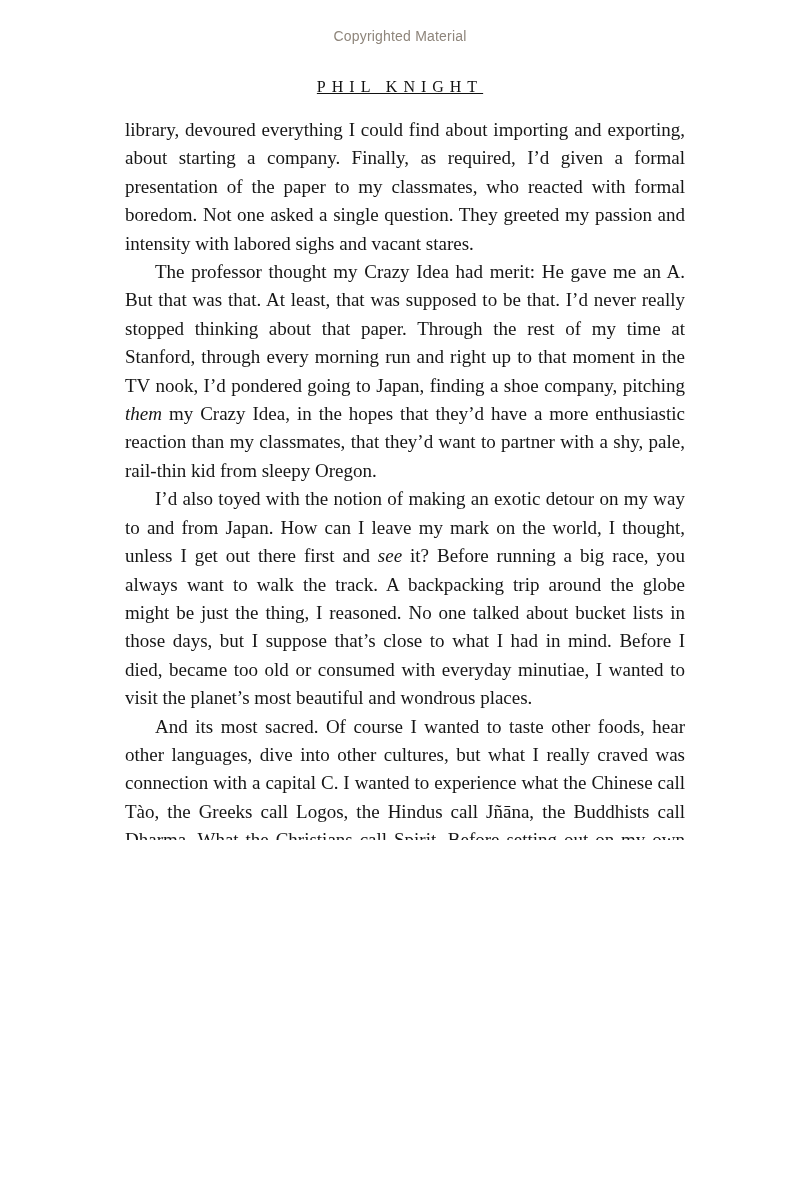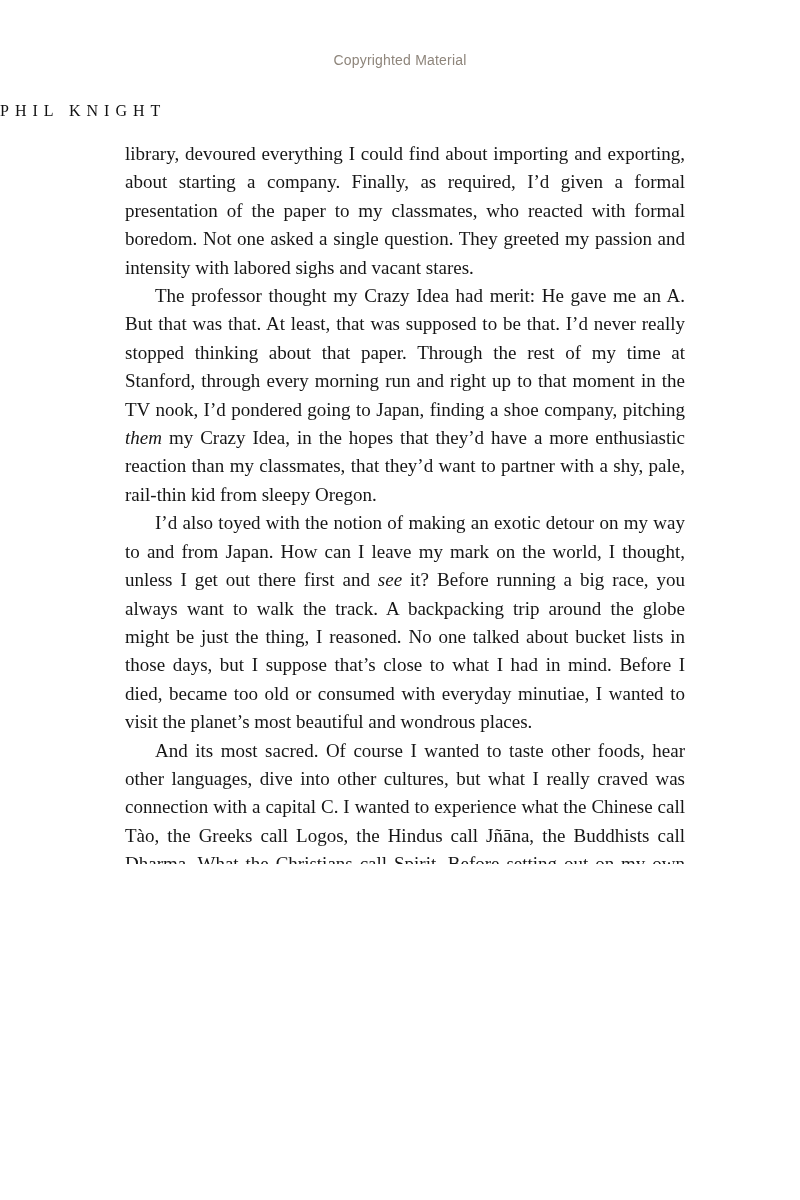--- a/index.html
+++ b/index.html
@@ -8,43 +8,44 @@
     background: #ffffff;
   }
   .page {
     position: relative;
     width: 800px;
     height: 840px;
     background: #ffffff;
     font-family: "Liberation Serif", serif;
     color: #161616;
     overflow: hidden;
-    margin-top: 24px;
   }
   .notice {
     position: absolute;
     left: 0;
     width: 100%;
     text-align: center;
     font-family: "Liberation Sans", sans-serif;
     font-size: 14px;
     color: #8e857b;
     letter-spacing: 0.2px;
   }
   .notice.top { top: 28px; }
   .notice.bottom { top: 1158px; }
   .running-head {
     position: absolute;
     top: 78px;
     left: 0;
     width: 100%;
+    text-align: center;
     font-size: 16px;
     letter-spacing: 6px;
     color: #111111;
     font-family: "Liberation Serif", serif;
+    text-decoration: underline;
   }
   .body-text {
     position: absolute;
     top: 116px;
     left: 125px;
     width: 560px;
     font-size: 19px;
     line-height: 28.4px;
     text-align: justify;
     color: #161616;

